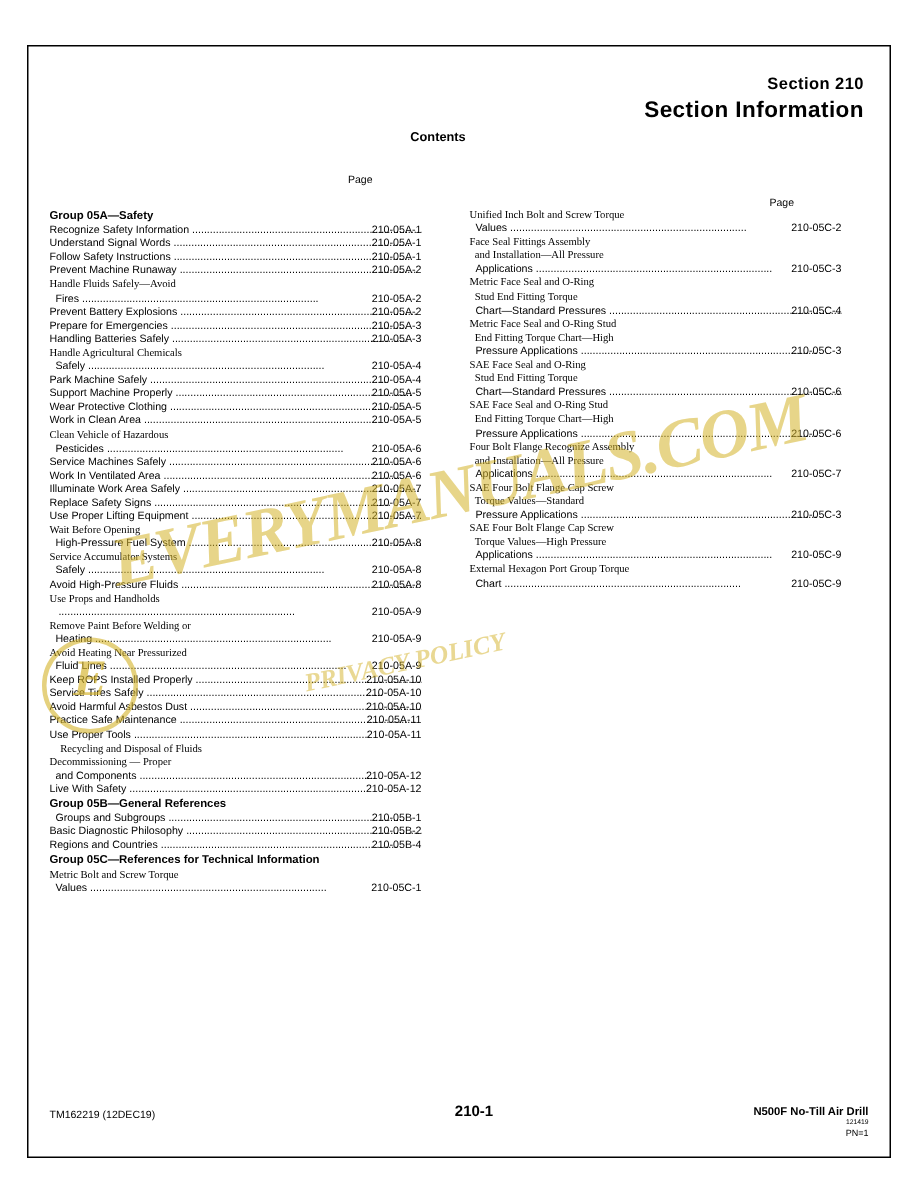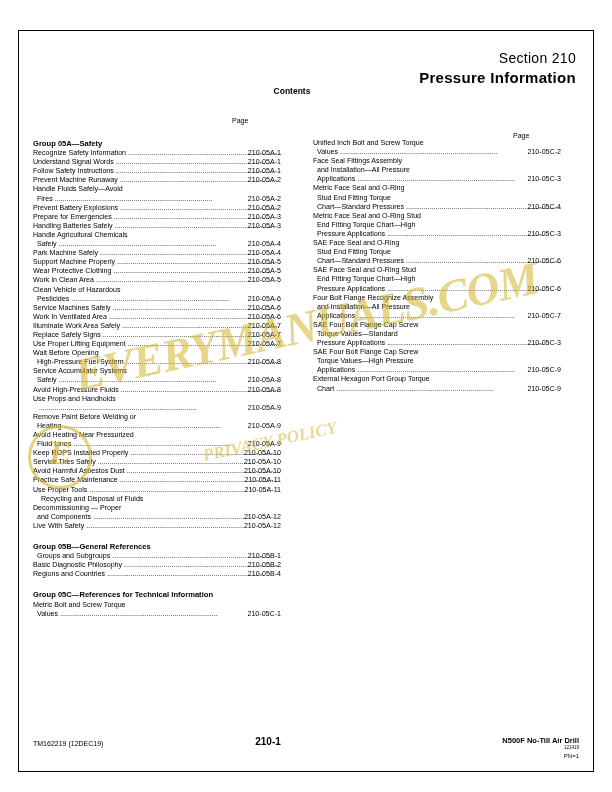--- a/index.html
+++ b/index.html
@@ -30,22 +30,22 @@
     border: 1px solid #000;
     box-sizing: border-box;
   }
   .header {
     position: absolute;
     right: 36px;
     top: 50px;
     text-align: right;
   }
   .header .line1 {
-    font-size: 14px;
-    font-weight: normal;
+    font-size: 11px;
+    font-weight: bold;
     letter-spacing: 0.3px;
   }
   .header .line2 {
     font-size: 15px;
     font-weight: bold;
     letter-spacing: 0.3px;
     margin-top: 3px;
   }
   .contents-title {
     position: absolute;
@@ -78,40 +78,41 @@
     left: 33px;
     width: 248px;
   }
   .col-right {
     left: 313px;
     width: 248px;
   }
   .group-head {
     font-weight: bold;
     font-size: 7.6px;
-    margin-top: 11px;
+    margin-top: 0;
     margin-bottom: 1px;
   }
   .group-head:first-child {
     margin-top: 0;
   }
   .entry {
     position: relative;
     white-space: nowrap;
     overflow: hidden;
   }
   .entry .txt { }
   .entry .dots {
     letter-spacing: 0px;
   }
   .entry .pg {
     float: right;
   }
   .cont-line {
     white-space: nowrap;
+    font-family: Liberation Serif, serif;
   }
   .watermark {
     position: absolute;
     left: 0;
     top: 0;
     width: 612px;
     height: 792px;
     pointer-events: none;
   }
   .wm-text {
@@ -178,20 +179,21 @@
     font-size: 7px;
   }
   .footer-center {
     position: absolute;
     left: 0;
     top: 4px;
     width: 536px;
     text-align: center;
     font-size: 10px;
     font-weight: bold;
+    padding-left: 48px;
   }
   .footer-right {
     position: absolute;
     right: 33px;
     top: 4px;
     text-align: right;
     font-size: 7.5px;
     font-weight: bold;
   }
   .footer-right .small {
@@ -210,21 +212,21 @@
 </style>
 </head>
 <body>
 
 <div class="page">
 
   <div class="page-border"></div>
 
   <div class="header">
     <div class="line1">Section 210</div>
-    <div class="line2">Pressure Information</div>
+    <div class="line2">Section Information</div>
   </div>
 
   <div class="contents-title">Contents</div>
 
   <div class="page-label-left">Page</div>
   <div class="page-label-right">Page</div>
 
   <div class="col col-left" id="col-left">
       <div class="group-head">Group 05A—Safety</div>
       <div class="entry"><span class="pg">210-05A-1</span><span class="txt">Recognize Safety Information</span><span class="dots"> ................................................................................</span></div>

